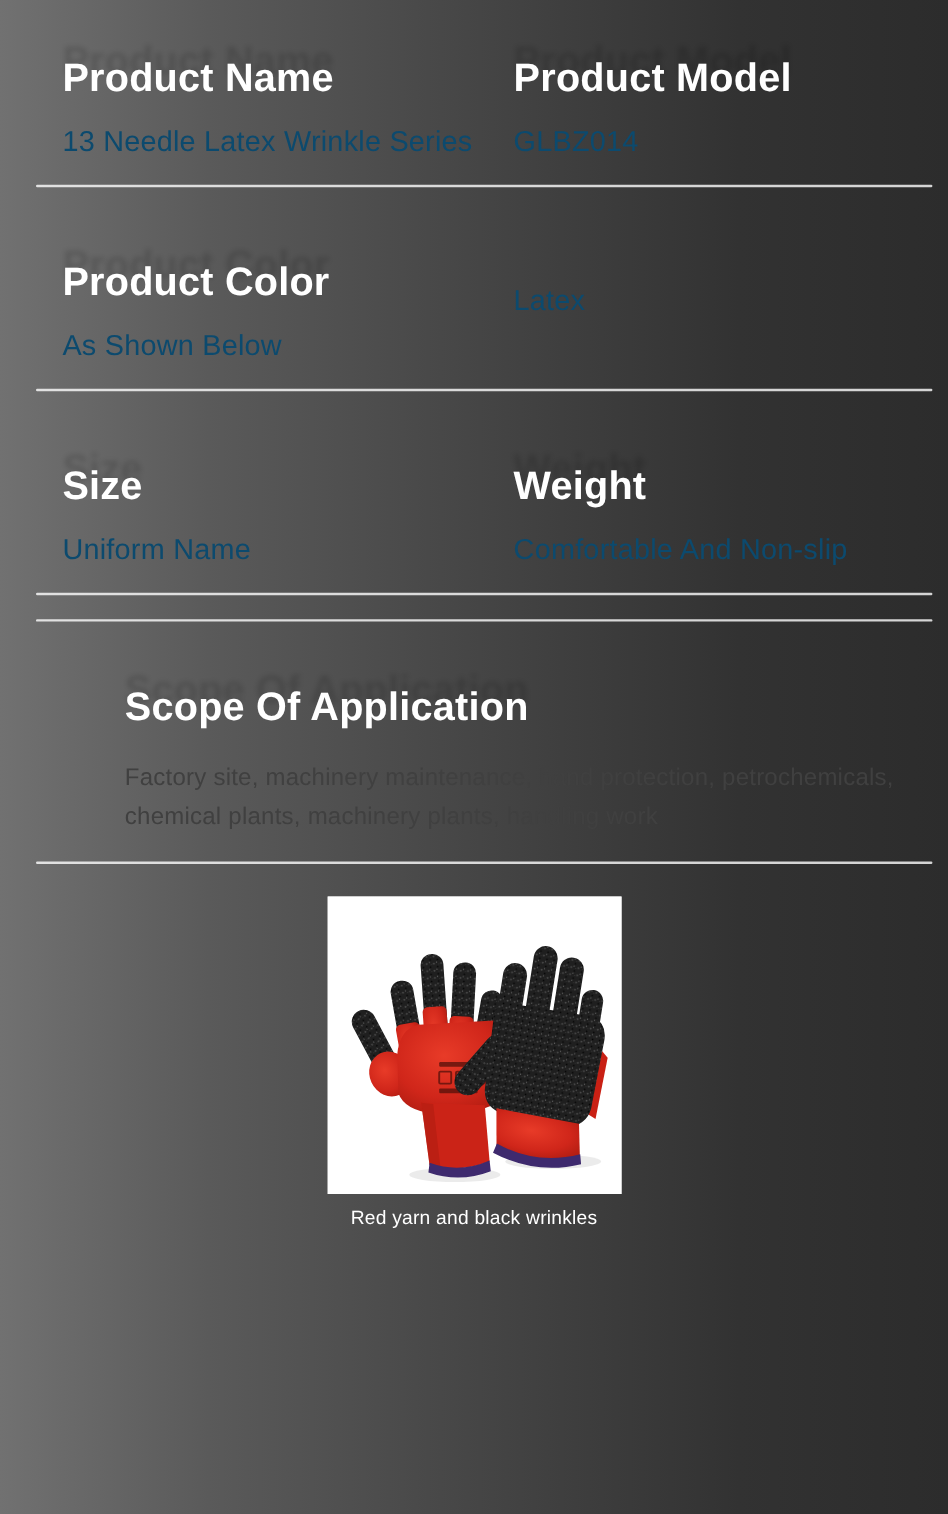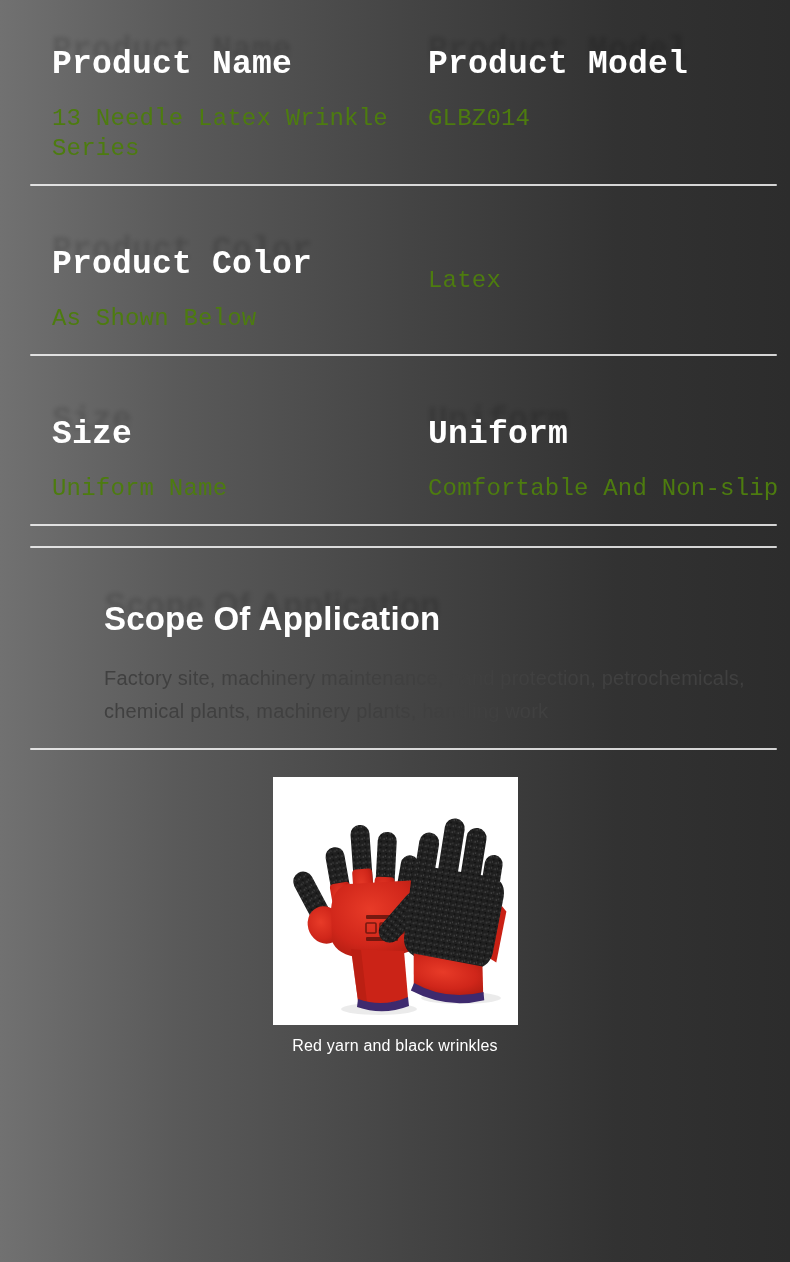--- a/index.html
+++ b/index.html
@@ -2,28 +2,28 @@
 <html><head>
 <meta charset="utf-8">
 <style>
   html,body{margin:0;padding:0;}
   body{
     width:790px;height:1262px;overflow:hidden;
     font-family:"Liberation Sans","DejaVu Sans",sans-serif;
     background:linear-gradient(90deg,#717171 0%,#5a5a5a 22%,#444444 52%,#323232 78%,#2c2c2c 100%);
   }
   .page{width:790px;height:1262px;position:relative;}
-  .spec-row{display:grid;grid-template-columns:376px auto;padding:60px 0 0 52px;font-family:Liberation Mono, monospace;}
+  .spec-row{display:grid;grid-template-columns:376px auto;padding:60px 0 0 52px;}
   .spec-row.first{padding-top:46px;}
   .spec-label{
     font-size:33px;font-weight:bold;color:#ffffff;line-height:38px;
     letter-spacing:0.2px;
     text-shadow:0 -14px 4px rgba(0,0,0,0.14);
   }
-  .spec-value{font-size:24px;color:#4d7c0f;line-height:30px;margin-top:20px;letter-spacing:0.2px;}
+  .spec-value{font-size:24px;color:#0c4a6e;line-height:30px;margin-top:20px;letter-spacing:0.2px;}
   .divider{height:2px;background:rgba(255,255,255,0.8);margin:20px 13px 0 30px;border-radius:1px;}
   .scope-section{padding:52px 0 0 68px;margin-left:36px;}
   .scope-text{font-size:20px;color:#404040;line-height:33px;margin-top:24px;width:715px;letter-spacing:0.2px;}
   .image-card{width:245px;height:248px;background:#ffffff;margin:27px auto 0;}
   .image-card svg{display:block;width:245px;height:248px;}
   .caption{margin-top:12px;text-align:center;font-size:16px;color:#ffffff;letter-spacing:0.2px;}
 </style>
 </head>
 <body>
 
@@ -51,21 +51,21 @@
     </div>
   </div>
   <div class="divider"></div>
 
   <div class="spec-row">
     <div>
       <div class="spec-label">Size</div>
       <div class="spec-value">Uniform Name</div>
     </div>
     <div>
-      <div class="spec-label">Uniform</div>
+      <div class="spec-label">Weight</div>
       <div class="spec-value">Comfortable And Non-slip</div>
     </div>
   </div>
   <div class="divider"></div>
 
   <div class="divider"></div>
 
   <div class="scope-section">
     <div class="spec-label">Scope Of Application</div>
     <div class="scope-text">Factory site, machinery maintenance, hand protection, petrochemicals, chemical plants, machinery plants, handling work</div>

